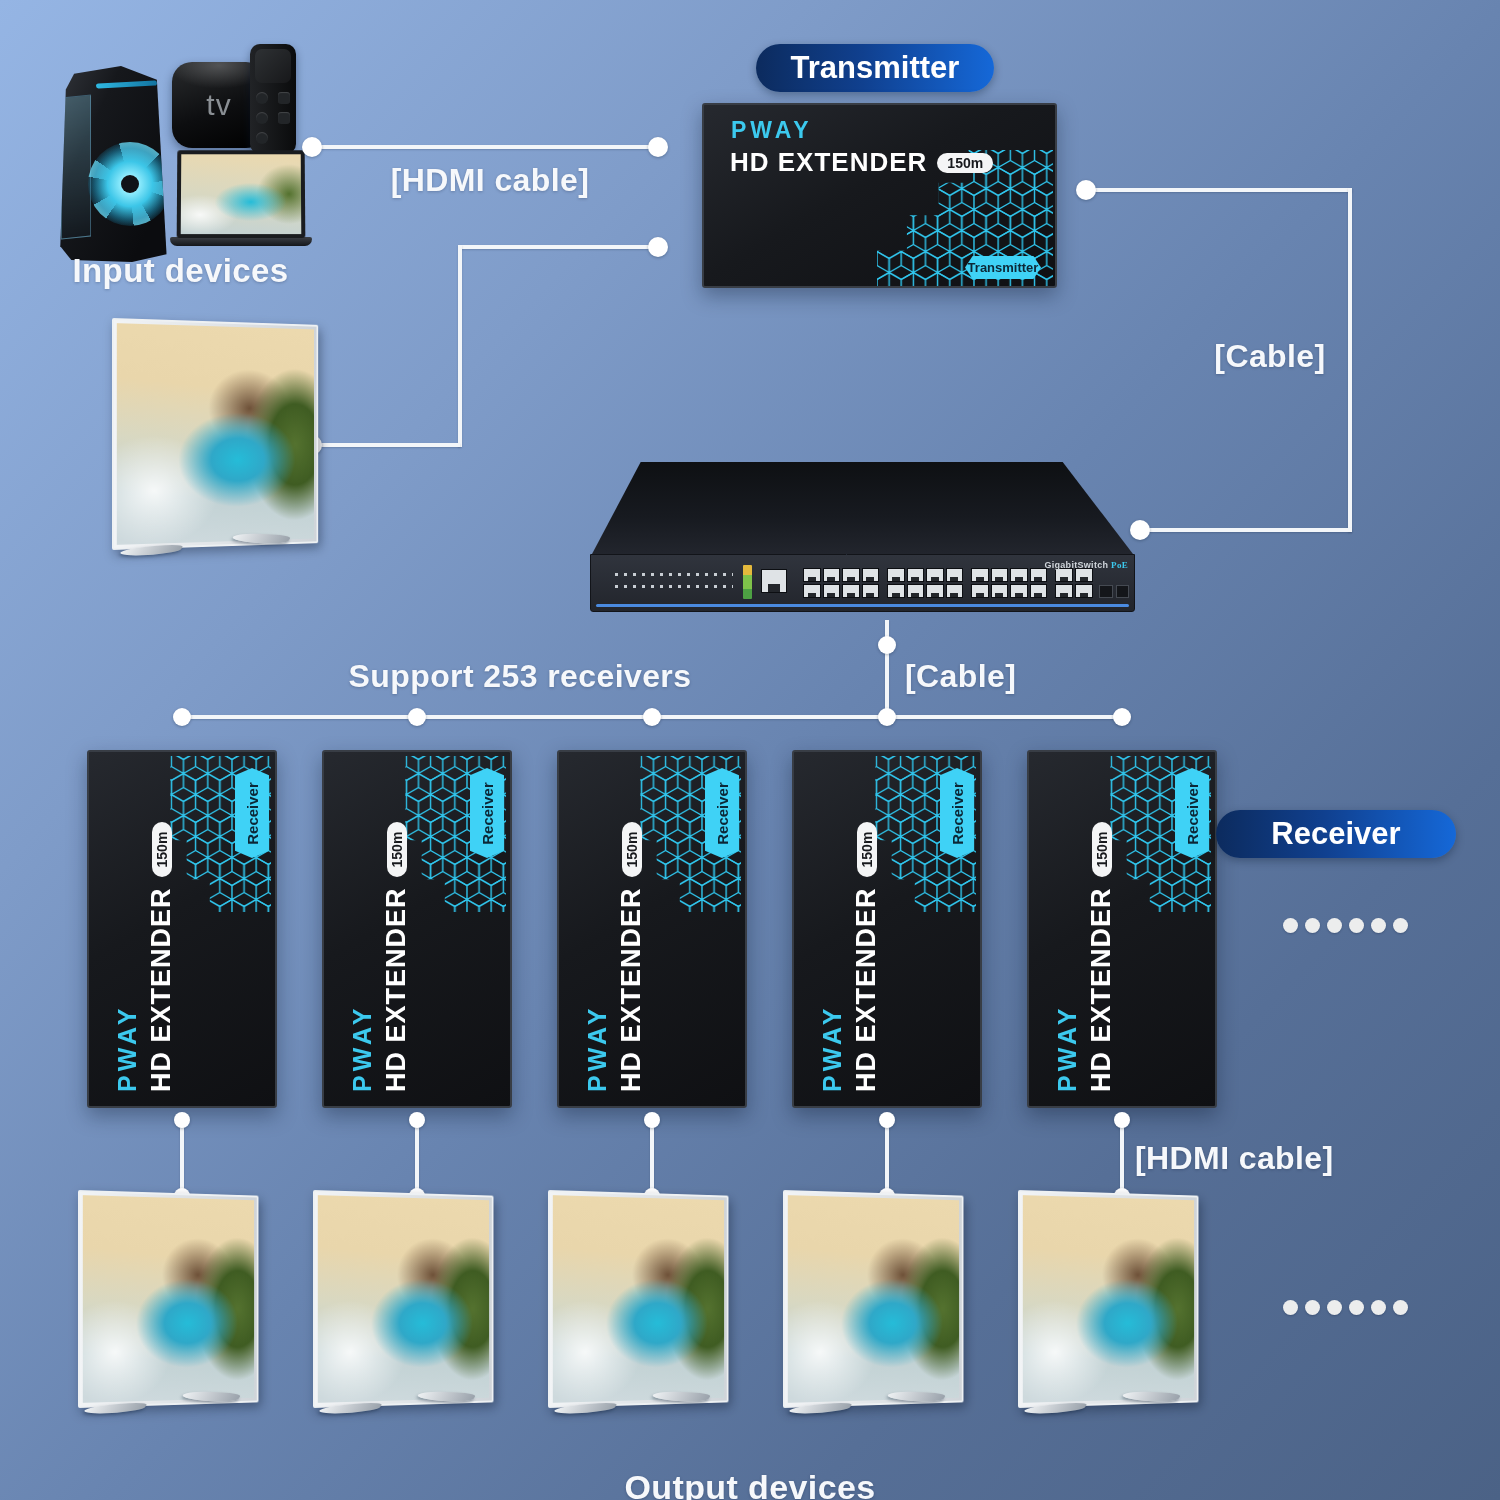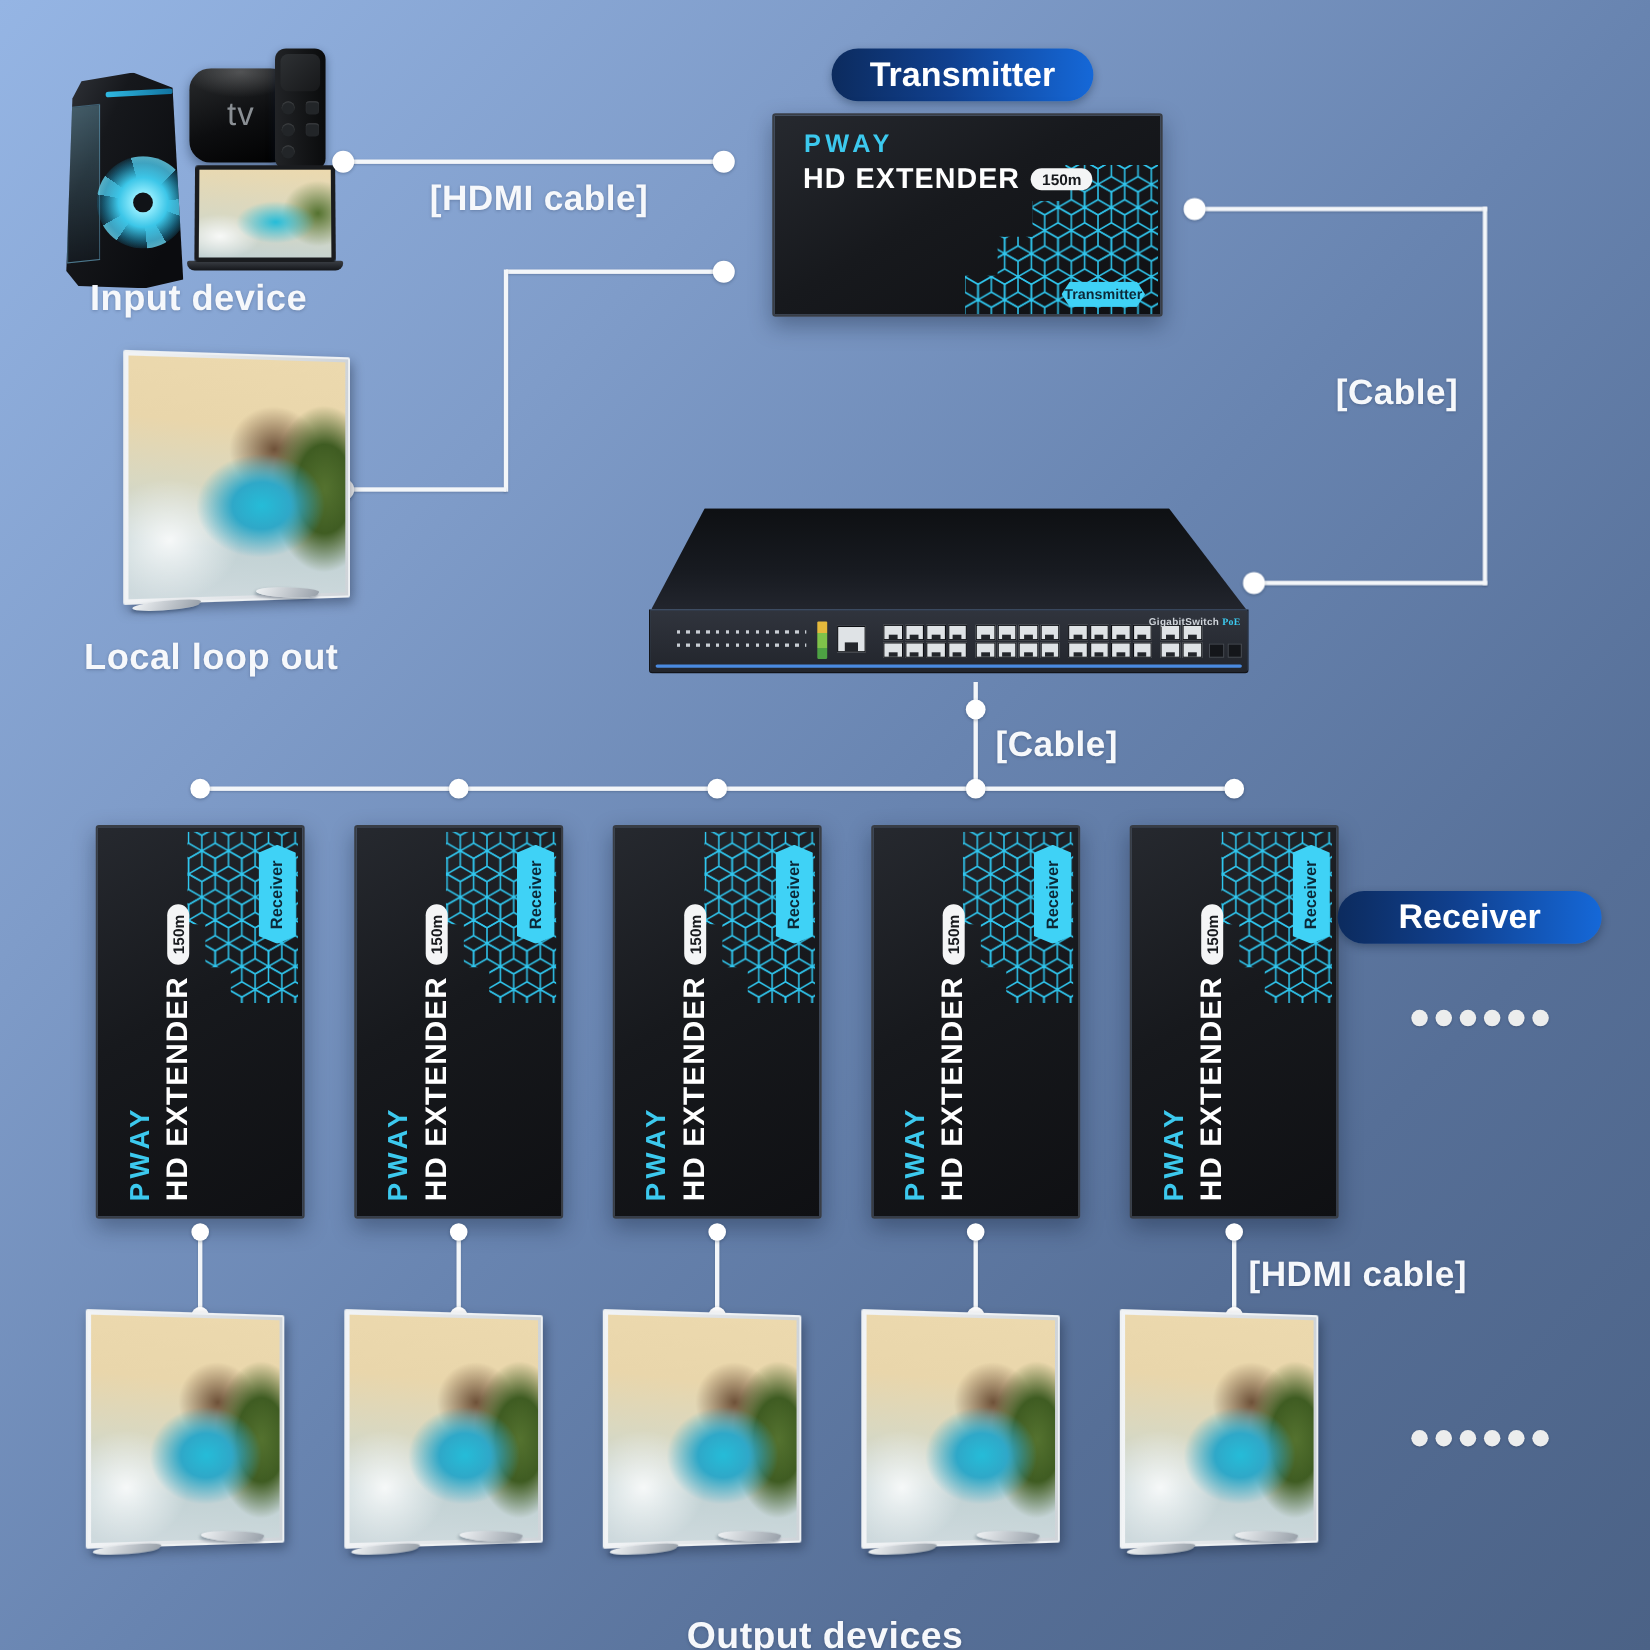--- a/index.html
+++ b/index.html
@@ -171,21 +171,21 @@
     <i class="b1"></i>
       <i class="b2"></i>
       <i class="b3"></i>
       <i class="b4"></i>
       <i class="b5"></i>
   </div>
   <div class="laptop">
     <div class="lap-screen"></div>
     <div class="lap-base"></div>
   </div>
-  <div class="lbl" style="left:58px;top:252px;width:245px;font-size:33px">Input device</div>
+  <div class="lbl" style="left:58px;top:252px;width:245px;font-size:33px">Input devices</div>
 
   <div class="cline" style="left:312px;top:145px;width:346px;height:4px"></div>
   <div class="cdot d20" style="left:312px;top:147px"></div>
   <div class="cdot d20" style="left:658px;top:147px"></div>
   <div class="lbl" style="left:365px;top:162px;width:250px;font-size:32px">[HDMI cable]</div>
 
   <div class="cline" style="left:460px;top:245px;width:198px;height:4px"></div>
   <div class="cline" style="left:458px;top:245px;width:4px;height:202px"></div>
   <div class="cline" style="left:312px;top:443px;width:148px;height:4px"></div>
   <div class="cdot d20" style="left:658px;top:247px"></div>
@@ -213,21 +213,20 @@
   <div class="cdot d20" style="left:1140px;top:530px"></div>
   <div class="lbl" style="left:1195px;top:338px;width:150px;font-size:32px">[Cable]</div>
 
   <div class="tv" style="left:112px;top:318px">
     <div class="tv-body" style="width:228px;height:232px">
       <div class="tv-screen"></div>
     </div>
     <div class="tv-foot" style="left:10px;top:228px"></div>
     <div class="tv-foot" style="left:120px;top:216px;transform:skewX(-30deg) rotate(3deg)"></div>
   </div>
-  <div class="lbl" style="left:62px;top:578px;width:260px;font-size:33px">Local loop out</div>
 
   <div class="switch">
     <div class="sw-top"></div>
     <div class="sw-face">
       <div class="sw-leds"></div>
       <div class="sw-ledblock"></div>
       <div class="sw-port sw-mgmt"></div>
       <div class="pgroup g1">
         <i class="sw-port"></i>
           <i class="sw-port"></i>
@@ -270,20 +269,21 @@
         </div>
       <div class="sw-brand">
         <span>GigabitSwitch</span> <em>PoE</em>
       </div>
       <div class="sw-stripe"></div>
     </div>
   </div>
 
   <div class="cline" style="left:885px;top:620px;width:4px;height:97px"></div>
   <div class="cdot d18" style="left:887px;top:645px"></div>
+  <div class="lbl" style="left:330px;top:658px;width:380px;font-size:32px">Support 253 receivers</div>
   <div class="lbl" style="left:905px;top:658px;width:160px;font-size:32px;text-align:left">[Cable]</div>
   <div class="cline" style="left:182px;top:715px;width:940px;height:4px"></div>
   <div class="cdot d18" style="left:182px;top:717px"></div>
   <div class="cdot d18" style="left:417px;top:717px"></div>
   <div class="cdot d18" style="left:652px;top:717px"></div>
   <div class="cdot d18" style="left:887px;top:717px"></div>
   <div class="cdot d18" style="left:1122px;top:717px"></div>
 
   <div class="unit rx" style="left:87px">
     <div class="hexwrap">

